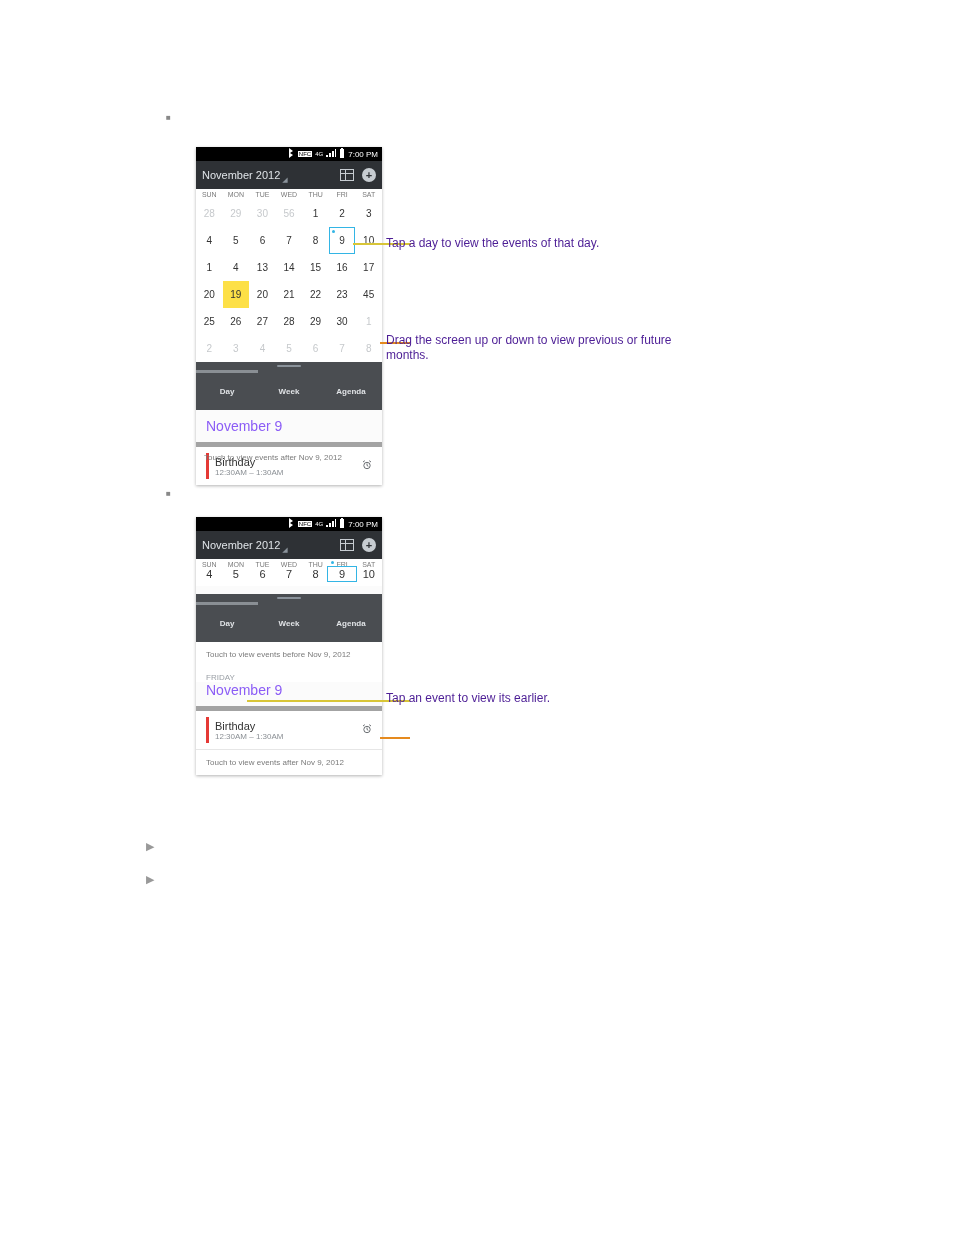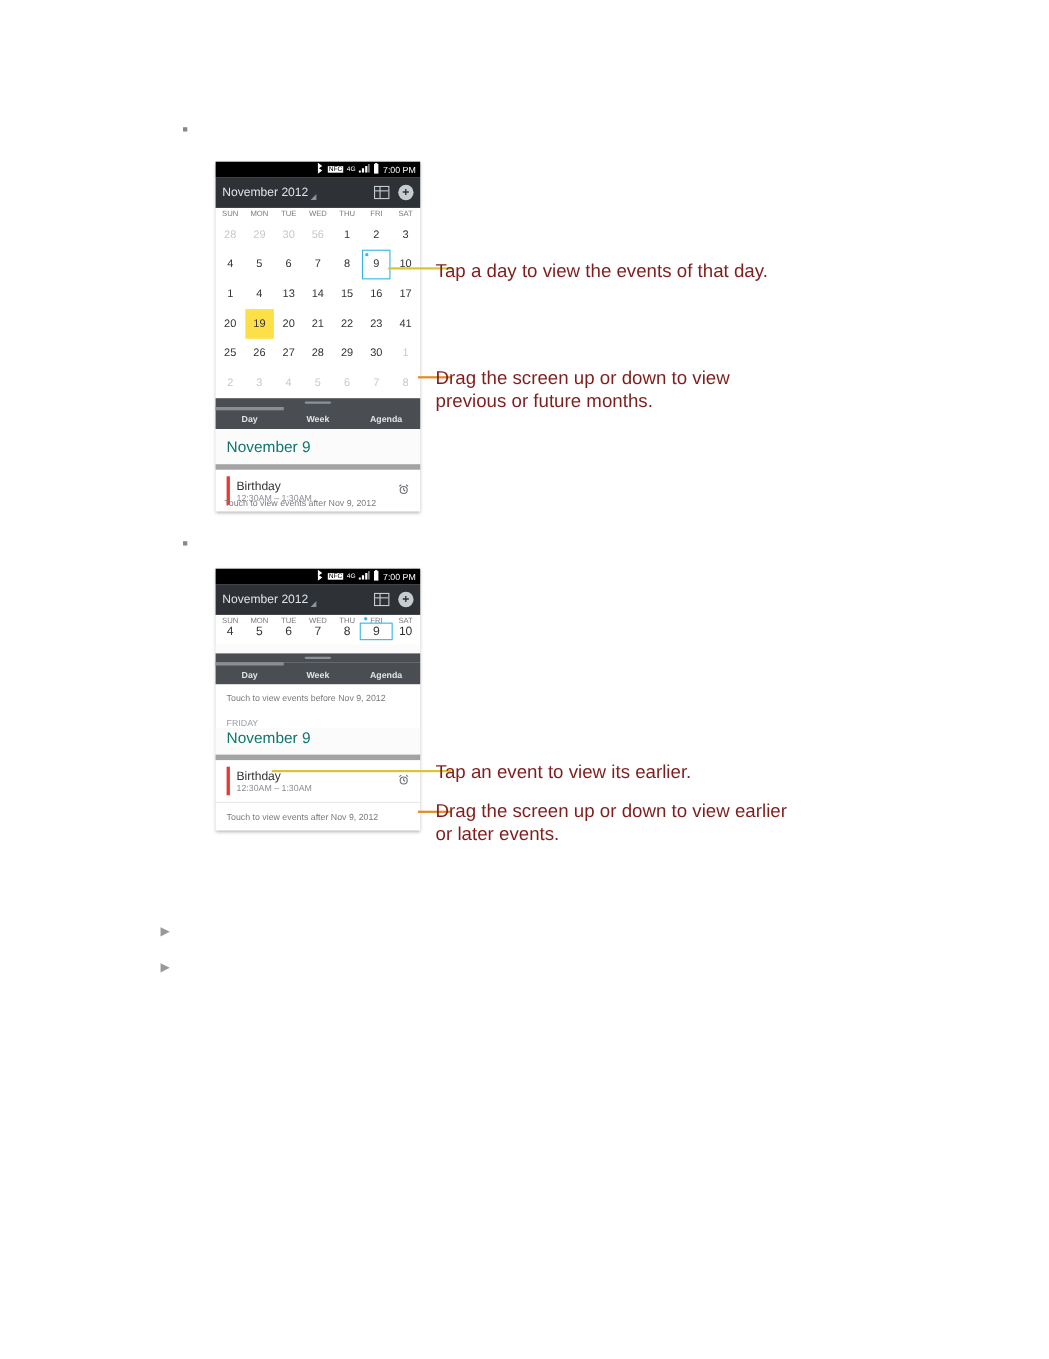--- a/index.html
+++ b/index.html
@@ -20,40 +20,40 @@
   .gridic:after{left:0;top:3px;width:100%;height:1px}
   .dow{display:flex;font-size:7px;color:#7a7a7a;padding:2px 0;text-align:center}
   .dow span{flex:1}
   .mgrid{display:flex;flex-wrap:wrap}
   .cell{width:14.285%;height:27px;display:flex;align-items:center;justify-content:center;font-size:10px;color:#333;position:relative}
   .cell.fade{color:#c6c9cc}
   .cell.sel{background:#fde047}
   .cell.tod{outline:1px solid #33b5e5;outline-offset:-1px}
   .cell.dot:before{content:"";position:absolute;top:3px;left:3px;width:3px;height:3px;background:#33b5e5;border-radius:50%}
   .tabs{display:flex;background:#4a4d51;color:#e0e3e6;font-size:8px;font-weight:bold;text-align:center}
-  .tabs .tab{flex:1;padding:4px 0;border-top:3px solid transparent}
+  .tabs .tab{flex:1;padding:14px 0;border-top:3px solid transparent}
   .tabs .tab.on{border-top-color:#8a8f94}
   .handle{height:8px;background:#4a4d51;display:flex;justify-content:center;align-items:center}
   .handle span{width:24px;height:2px;background:#8a929a;border-radius:1px}
-  .datehdr{padding:8px 10px;font-size:14px;color:#0f766e;background:#fbfbfb}
+  .datehdr{padding:8px 10px;font-size:14px;color:#8b5cf6;background:#fbfbfb}
   .weekday{font-size:8px;color:#9ba0a6;padding:6px 10px 0 10px}
   .ev{display:flex;align-items:center;padding:6px 10px;font-size:11px;border-top:5px solid #a3a3a3}
   .ev .bar{width:3px;height:26px;background:#e53935;margin-right:6px}
   .ev .body{flex:1}
   .ev .body .t{font-size:11px;color:#333}
   .ev .body .s{font-size:8px;color:#8a8f94}
   .touch{font-size:8px;color:#7a7a7a;padding:8px 10px;text-align:left;border-top:1px solid #e6e6e6}
   .touch.nb{border-top:none}
   .wk{display:flex;text-align:center}
   .wk .c{flex:1;padding:0 0 4px 0}
   .wk .n{font-size:11px;color:#333}
   .wk .c.sel{position:relative}
   .wk .c.sel .n{outline:1px solid #33b5e5;outline-offset:1px;padding:0 2px}
   .wk .c.sel:before{content:"";position:absolute;top:0;left:2px;width:3px;height:3px;background:#33b5e5;border-radius:50%}
-  .ann{position:absolute;left:396px;font-size:17px;color:#7f1d1d;line-height:1.25;width:330px}
+  .ann{position:absolute;left:386px;font-size:12px;color:#4c1d95;line-height:1.25;width:330px}
   .line{position:absolute;height:1.5px}
   .line.y{background:#d8c537}
   .line.o{background:#e58a1e}
 </style>
 </head>
 <body>
 
 <div class="page">
 
 <div class="sect" style="height:360px">
@@ -117,21 +117,21 @@
           <div class="cell">14</div>
           <div class="cell">15</div>
           <div class="cell">16</div>
           <div class="cell">17</div>
           <div class="cell">20</div>
           <div class="cell sel">19</div>
           <div class="cell">20</div>
           <div class="cell">21</div>
           <div class="cell">22</div>
           <div class="cell">23</div>
-          <div class="cell">41</div>
+          <div class="cell">45</div>
           <div class="cell">25</div>
           <div class="cell">26</div>
           <div class="cell">27</div>
           <div class="cell">28</div>
           <div class="cell">29</div>
           <div class="cell">30</div>
           <div class="cell fade">1</div>
           <div class="cell fade">2</div>
           <div class="cell fade">3</div>
           <div class="cell fade">4</div>
@@ -258,21 +258,20 @@
               <path d="M1 2l1.8-1.3M9 2L7.2.7" stroke="#6b6f73" stroke-width="1"></path>
             </svg>
       </span>
     </div>
     <div class="touch">Touch to view events after Nov 9, 2012</div>
   </div>
 
   <div class="line y" style="left:247px;top:205px;width:163px"></div>
   <div class="ann" style="top:196px">Tap an event to view its earlier.</div>
   <div class="line o" style="left:380px;top:242px;width:30px"></div>
-  <div class="ann" style="top:232px">Drag the screen up or down to view earlier or later events.</div>
 </div>
 
 <div class="sect" style="height:100px">
   <div style="position:absolute;left:146px;top:45px;color:#999;font-size:11px">▶</div>
   <div style="position:absolute;left:146px;top:78px;color:#999;font-size:11px">▶</div>
 </div>
 
 </div>
 
 </body></html>

